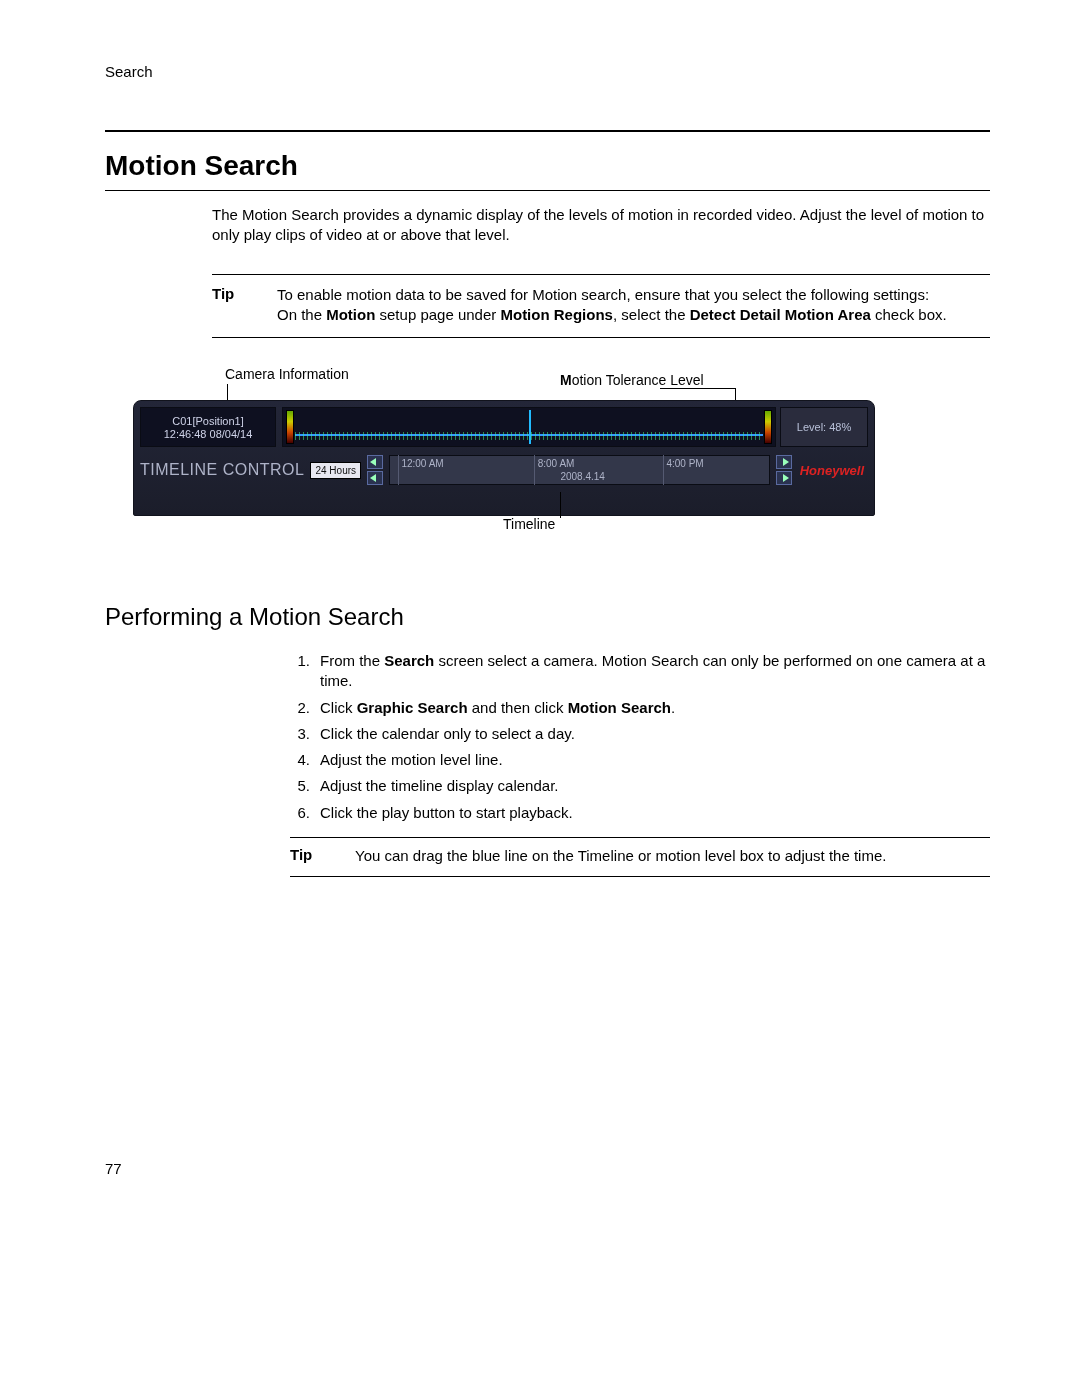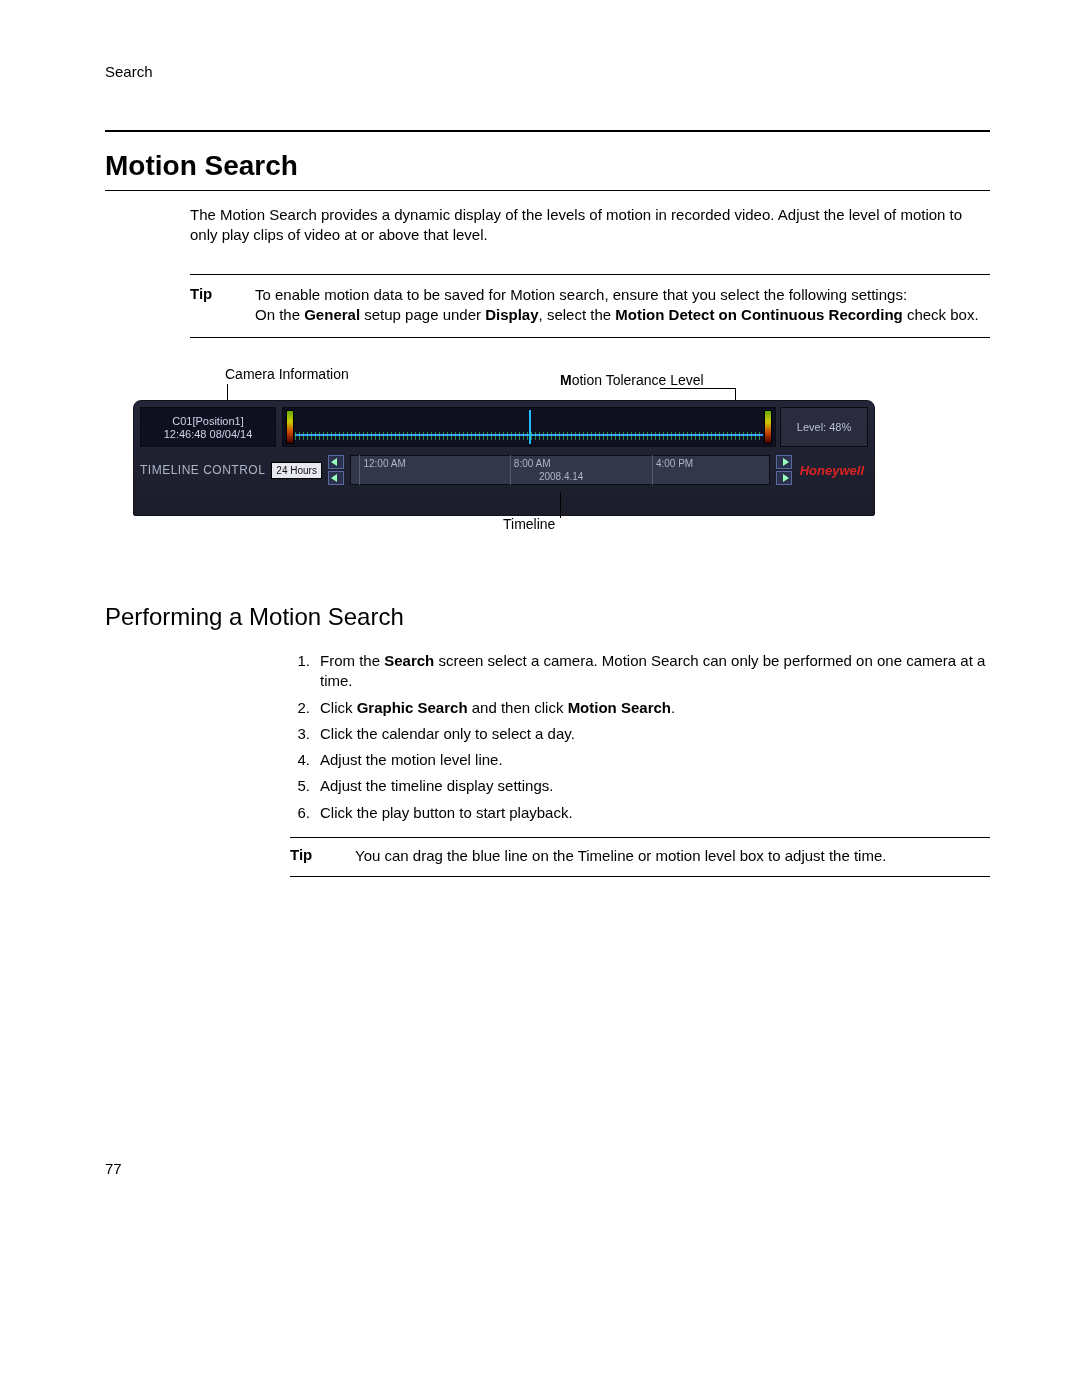--- a/index.html
+++ b/index.html
@@ -31,21 +31,21 @@
     font-size: 28px;
     font-weight: bold;
     margin: 0 0 8px 0;
   }
   .rule-thin {
     border: none;
     border-top: 1px solid #000;
     margin: 0 0 14px 0;
   }
   .body-indent {
-    margin-left: 85px;
+    margin-left: 107px;
   }
   .intro {
     line-height: 1.35;
     margin-bottom: 28px;
   }
   .callout {
     border-top: 1px solid #000;
     border-bottom: 1px solid #000;
     padding: 10px 0 12px 0;
     margin-bottom: 22px;
@@ -170,21 +170,21 @@
   }
   .ui-bot {
     height: 42px;
     display: flex;
     align-items: center;
     gap: 6px;
     padding: 0 6px;
   }
   .tlc-label {
     color: #aeb3c8;
-    font-size: 12px;
+    font-size: 16px;
     letter-spacing: 0.5px;
     white-space: nowrap;
   }
   .tlc-hours {
     background: #e8e8f0;
     color: #111;
     font-size: 10px;
     padding: 2px 4px;
     border: 1px solid #000;
     white-space: nowrap;
@@ -271,21 +271,21 @@
   <hr class="rule-thin">
 
   <div class="body-indent intro">The Motion Search provides a dynamic display of the levels of motion in recorded video.  Adjust the level of motion to only play clips of video at or above that level.</div>
 
   <div class="body-indent callout">
     <div class="callout-row">
       <div class="callout-label">Tip</div>
       <div class="callout-body">
         <div>To enable motion data to be saved for Motion search, ensure that you select the following settings:</div>
         <div>
-          <span class="seg">On the </span><span class="seg b">General</span><span class="seg"> setup page under </span><span class="seg b">Display</span><span class="seg">, select the </span><span class="seg b">Motion Detect on Continuous Recording</span><span class="seg"> check box.</span>
+          <span class="seg">On the </span><span class="seg b">Motion</span><span class="seg"> setup page under </span><span class="seg b">Motion Regions</span><span class="seg">, select the </span><span class="seg b">Detect Detail Motion Area</span><span class="seg"> check box.</span>
         </div>
       </div>
     </div>
   </div>
 
 
   <div class="figure-wrap">
     <div class="fig-callout-top left">Camera Information</div>
     <div class="fig-callout-top right">
       <span class="m">M</span><span>otion Tolerance Level</span>
@@ -351,21 +351,21 @@
     <div class="step-row">
       <div class="step-num">3.</div>
       <div>Click the calendar only to select a day.</div>
     </div>
     <div class="step-row">
       <div class="step-num">4.</div>
       <div>Adjust the motion level line.</div>
     </div>
     <div class="step-row">
       <div class="step-num">5.</div>
-      <div>Adjust the timeline display settings.</div>
+      <div>Adjust the timeline display calendar.</div>
     </div>
     <div class="step-row">
       <div class="step-num">6.</div>
       <div>Click the play button to start playback.</div>
     </div>
   </div>
 
   <div class="callout2">
     <div class="callout-row">
       <div class="callout-label">Tip</div>

